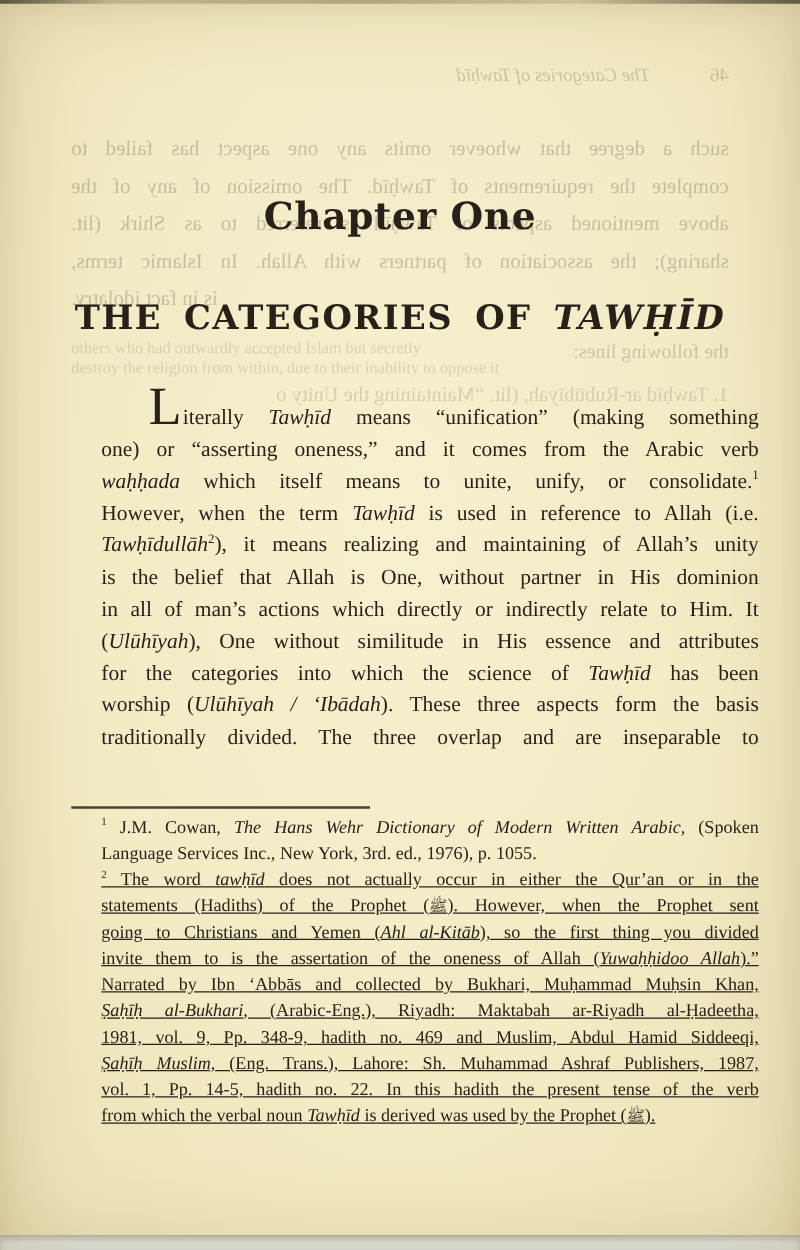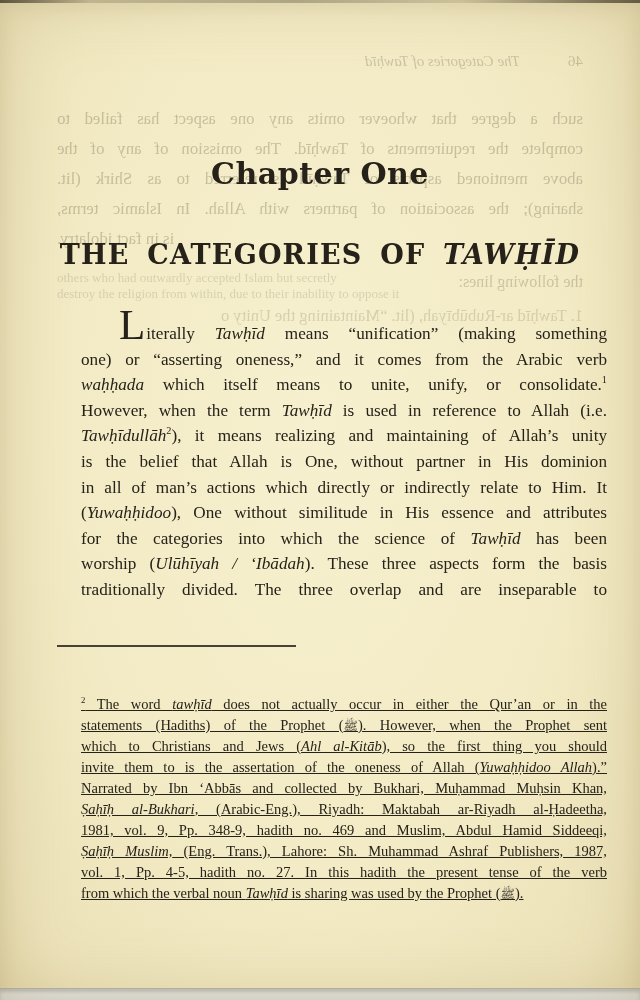--- a/index.html
+++ b/index.html
@@ -87,36 +87,40 @@
   </div>
 
   <div class="col body-text ink">
       <div class="line ind"><span class="dropcap">L</span><span>iterally </span><span class="it">Tawḥīd</span><span> means “unification” (making something</span></div>
       <div class="line"><span>one) or “asserting oneness,” and it comes from the Arabic verb</span></div>
       <div class="line"><span class="it">waḥḥada</span><span> which itself means to unite, unify, or consolidate.</span><span class="sup">1</span></div>
       <div class="line"><span>However, when the term </span><span class="it">Tawḥīd</span><span> is used in reference to Allah (i.e.</span></div>
       <div class="line"><span class="it">Tawḥīdullāh</span><span class="sup">2</span><span>), it means realizing and maintaining of Allah’s unity</span></div>
       <div class="line"><span>is the belief that Allah is One, without partner in His dominion</span></div>
       <div class="line"><span>in all of man’s actions which directly or indirectly relate to Him. It</span></div>
-      <div class="line"><span>(</span><span class="it">Yuwaḥḥidoo</span><span>), One without similitude in His essence and attributes</span></div>
+      <div class="line"><span>(</span><span class="it">Ulūhīyah</span><span>), One without similitude in His essence and attributes</span></div>
       <div class="line"><span>for the categories into which the science of </span><span class="it">Tawḥīd</span><span> has been</span></div>
       <div class="line"><span>worship (</span><span class="it">Ulūhīyah / ‘Ibādah</span><span>). These three aspects form the basis</span></div>
       <div class="line"><span>traditionally divided. The three overlap and are inseparable to</span></div>
     </div>
 
   <div class="footnote-rule"></div>
 
+  <div class="col fn fn1 ink">
+      <div class="line"><span class="sup">1</span><span> J.M. Cowan, </span><span class="it">The Hans Wehr Dictionary of Modern Written Arabic</span><span>, (Spoken</span></div>
+      <div class="line nj"><span>Language Services Inc., New York, 3rd. ed., 1976), p. 1055.</span></div>
+    </div>
 
   <div class="col fn fn2 ink">
       <div class="line"><span class="sup">2</span><span> The word </span><span class="it">tawḥīd</span><span> does not actually occur in either the Qur’an or in the</span></div>
       <div class="line"><span>statements (Hadiths) of the Prophet (</span><span class="pbuh">ﷺ</span><span>). However, when the Prophet sent</span></div>
-      <div class="line"><span>which to Christians and Jews (</span><span class="it">Ahl al-Kitāb</span><span>), so the first thing you should</span></div>
+      <div class="line"><span>going to Christians and Yemen (</span><span class="it">Ahl al-Kitāb</span><span>), so the first thing you divided</span></div>
       <div class="line"><span>invite them to is the assertation of the oneness of Allah (</span><span class="it">Yuwaḥḥidoo Allah</span><span>).”</span></div>
       <div class="line"><span>Narrated by Ibn ‘Abbās and collected by Bukhari, Muḥammad Muḥsin Khan,</span></div>
       <div class="line"><span class="it">Ṣaḥīḥ al-Bukhari</span><span>, (Arabic-Eng.), Riyadh: Maktabah ar-Riyadh al-Ḥadeetha,</span></div>
       <div class="line"><span>1981, vol. 9, Pp. 348-9, hadith no. 469 and Muslim, Abdul Hamid Siddeeqi,</span></div>
       <div class="line"><span class="it">Ṣaḥīḥ Muslim,</span><span> (Eng. Trans.), Lahore: Sh. Muhammad Ashraf Publishers, 1987,</span></div>
-      <div class="line"><span>vol. 1, Pp. 4-5, hadith no. 27. In this hadith the present tense of the verb</span></div>
-      <div class="line nj"><span>from which the verbal noun </span><span class="it">Tawḥīd</span><span> is sharing was used by the Prophet (</span><span class="pbuh">ﷺ</span><span>).</span></div>
+      <div class="line"><span>vol. 1, Pp. 14-5, hadith no. 22. In this hadith the present tense of the verb</span></div>
+      <div class="line nj"><span>from which the verbal noun </span><span class="it">Tawḥīd</span><span> is derived was used by the Prophet (</span><span class="pbuh">ﷺ</span><span>).</span></div>
     </div>
 
   <div class="photo-bottom-strip"></div>
 </div>
 
 </body></html>

